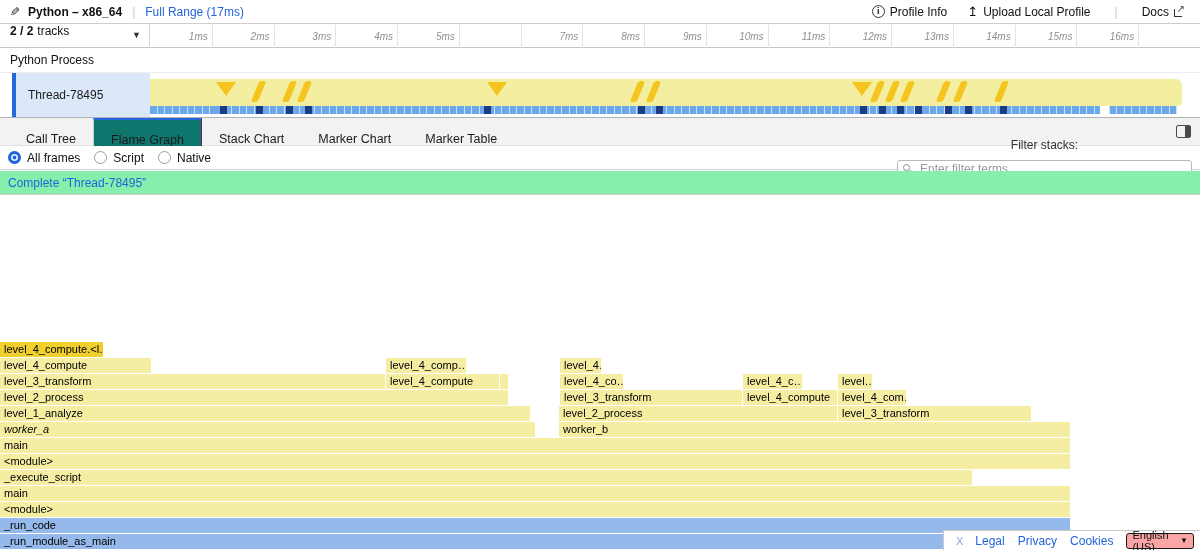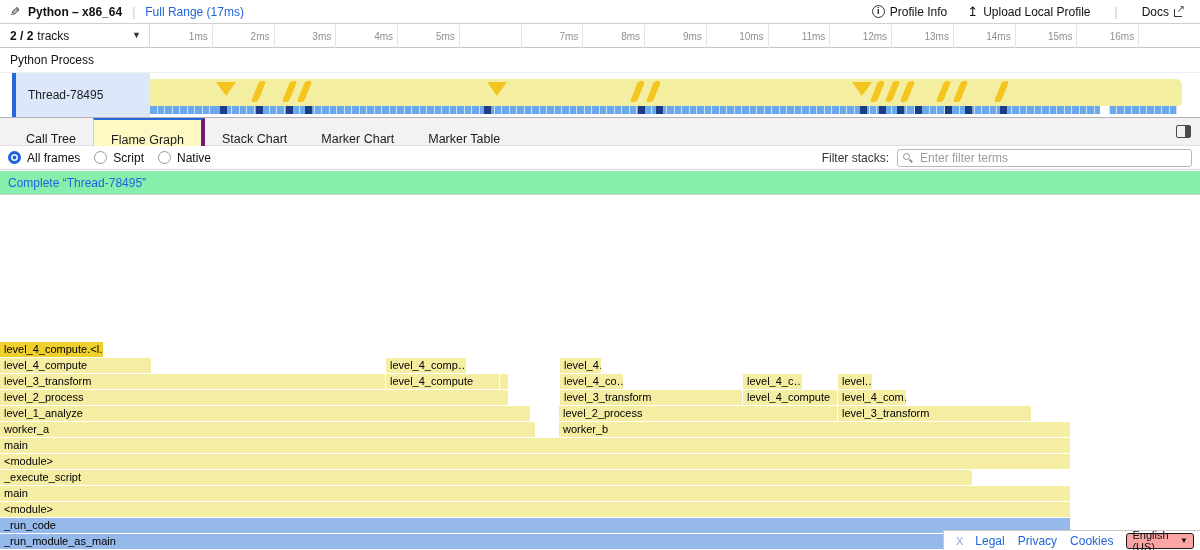--- a/index.html
+++ b/index.html
@@ -18,24 +18,24 @@
   .info-icon { width:13px; height:13px; border:1.2px solid #333; border-radius:50%;
     font-size:9px; line-height:11px; text-align:center; font-style:normal; font-weight:bold; }
   .up-icon { font-size:13px; line-height:12px; }
   .ext-icon { position:relative; width:10px; height:10px; display:inline-block; }
   .ext-icon::before { content:""; position:absolute; left:0; bottom:0; width:7px; height:7px; border:1.3px solid #333; border-top:none; border-right:none; }
   .ext-icon::after { content:"↗"; position:absolute; right:-1px; top:-4px; font-size:10px; color:#333; }
 
   
   #ruler-row { position:absolute; top:24px; left:0; width:1200px; height:24px; background:#fff; border-bottom:1px solid #c6c6c6; }
   #tracks-box { position:absolute; left:0; top:0; width:150px; height:24px; border-right:1px solid #d8d8d8;
-    display:flex; align-items:center; font-size:12px; padding-left:10px; cursor:pointer; }
+    display:flex; font-size:12px; padding-left:10px; cursor:pointer; }
   #tracks-box b { margin-right:4px; }
   #tracks-caret { position:absolute; right:8px; top:6px; font-size:9px; color:#333; }
-  #ruler { position:absolute; left:150px; top:1px; width:1050px; height:24px; }
+  #ruler { position:absolute; left:150px; top:1px; width:1050px; height:24px;font-style:italic; }
   .tick-label { position:absolute; top:0; height:24px; line-height:24px; width:58px; text-align:right; font-size:10px; color:#8f8f8f; }
   .tick-line { position:absolute; top:0; height:24px; width:1px; background:#e4e4e4; }
 
   
   #process-row { position:absolute; top:48px; left:0; width:1200px; height:25px; background:#fff;
     border-bottom:1px solid #ededed; display:flex; align-items:center; font-size:12px; padding-left:10px; }
   #thread-row { position:absolute; top:73px; left:0; width:1200px; height:45px; background:#fff; border-bottom:1px solid #b3b3b3; }
   #thread-label-box { position:absolute; left:12px; top:0; width:138px; height:44px; background:#dce8fa;
     border-left:4px solid #2667de; display:flex; align-items:center; padding-left:12px; font-size:12px; color:#1b1b1b; }
   #track-graph { position:absolute; left:150px; top:6px; width:1032px; height:27px; background:#f4eea1; border-radius:0 6px 4px 0; cursor:pointer; }
@@ -44,31 +44,31 @@
   .mk-sl { position:absolute; top:2px; width:7px; height:21px; background:#f5c51f; border-radius:3px; transform:skewX(-22deg); }
   #sample-strip { position:absolute; left:150px; top:33px; width:1027px; height:8px; background:#6ca9ec;
     background-image:repeating-linear-gradient(90deg, rgba(255,255,255,0) 0px, rgba(255,255,255,0) 6.5px, rgba(255,255,255,.65) 6.5px, rgba(255,255,255,.65) 7.5px); }
   .seg-dark { position:absolute; top:0; width:7px; height:8px; background:#1c3c85; }
   .seg-white { position:absolute; top:0; width:9px; height:8px; background:#fff; }
 
   
   #tabbar { position:absolute; top:118px; left:0; width:1200px; height:28px; background:#f2f2f2;
     border-bottom:1px solid #e2e2e2; display:flex; padding-left:9px; font-size:12.5px; }
   .tab { height:28px; line-height:27px; padding:8px 17px; cursor:pointer; color:#1b1b1b; }
-  .tab.selected { background:#fef9c3; border-top:2px solid #2667de; border-left:1px solid #cfcfcf; border-right:4px solid #701a75; line-height:25px; }
+  .tab.selected { background:#0f766e; border-top:2px solid #2667de; border-left:1px solid #cfcfcf; border-right:1px solid #701a75; line-height:25px; }
   #sidebar-toggle { position:absolute; right:9px; top:7px; width:15px; height:13px; border:1.4px solid #4a4a4a; border-radius:2px; cursor:pointer; }
   #sidebar-toggle::after { content:""; position:absolute; right:0; top:0; width:5px; height:10.5px; background:#4a4a4a; }
 
   
   #toolbar { position:absolute; top:146px; left:0; width:1200px; height:24px; background:#fff;
     border-bottom:1px solid #d9d9d9; display:flex; align-items:center; font-size:12px; padding-left:8px; }
   .radio-item { display:flex; align-items:center; gap:6px; margin-right:14px; cursor:pointer; }
   .radio { width:13px; height:13px; border-radius:50%; background:#fff; border:1px solid #9c9c9c; }
   .radio.on { border:3.5px solid #1f62e0; background:#fff; box-shadow:inset 0 0 0 1.5px #fff, inset 0 0 0 5px #1f62e0; }
-  #filter-zone { margin-left:auto; display:flex; align-items:center; gap:8px; padding-right:8px; }
+  #filter-zone { margin-left:auto; display:flex; align-items:center; gap:8px; padding-right:8px;flex-direction:column; }
   #filter-label { color:#333; }
   #filter-wrap { position:relative; }
   #filter-input { width:295px; height:18px; border:1px solid #b8b8b8; border-radius:3px; font-size:12px;
     padding:0 4px 0 22px; font-family:"Liberation Sans", sans-serif; color:#222; outline:none; }
   #filter-input::placeholder { color:#9a9a9a; }
   .mag-icon { position:absolute; left:6px; top:4px; width:7px; height:7px; border:1.4px solid #909090; border-radius:50%; }
   .mag-icon::after { content:""; position:absolute; left:5px; top:6px; width:4px; height:1.6px; background:#909090; transform:rotate(45deg); }
 
   
   #crumb-row { position:absolute; top:171px; left:0; width:1200px; height:24px; background:#86efac;
@@ -248,21 +248,21 @@
     <div class="fblock fy" style="left: 560px; top: 178px; width: 63px;">level_4_co…</div>
     <div class="fblock fy" style="left: 743px; top: 178px; width: 59px;">level_4_c…</div>
     <div class="fblock fy" style="left: 838px; top: 178px; width: 34px;">level…</div>
     <div class="fblock fy" style="left: 0px; top: 194px; width: 508px;">level_2_process</div>
     <div class="fblock fy" style="left: 560px; top: 194px; width: 182px;">level_3_transform</div>
     <div class="fblock fy" style="left: 743px; top: 194px; width: 94px;">level_4_compute</div>
     <div class="fblock fy" style="left: 838px; top: 194px; width: 68px;">level_4_com…</div>
     <div class="fblock fy" style="left: 0px; top: 210px; width: 530px;">level_1_analyze</div>
     <div class="fblock fy" style="left: 559px; top: 210px; width: 278px;">level_2_process</div>
     <div class="fblock fy" style="left: 838px; top: 210px; width: 193px;">level_3_transform</div>
-    <div class="fblock fy" style="left: 0px; top: 226px; width: 535px;">worker_a</div>
+    <div class="fblock fy" style="left: 0px; top: 226px; width: 535px; font-style: italic;">worker_a</div>
     <div class="fblock fy" style="left: 559px; top: 226px; width: 511px;">worker_b</div>
     <div class="fblock fy" style="left: 0px; top: 242px; width: 1070px;">main</div>
     <div class="fblock fy" style="left: 0px; top: 258px; width: 1070px;">&lt;module&gt;</div>
     <div class="fblock fy" style="left: 0px; top: 274px; width: 972px;">_execute_script</div>
     <div class="fblock fy" style="left: 0px; top: 290px; width: 1070px;">main</div>
     <div class="fblock fy" style="left: 0px; top: 306px; width: 1070px;">&lt;module&gt;</div>
     <div class="fblock fb" style="left: 0px; top: 322px; width: 1070px;">_run_code</div>
     <div class="fblock fb" style="left: 0px; top: 338px; width: 1070px;">_run_module_as_main</div>
   </div>
 

